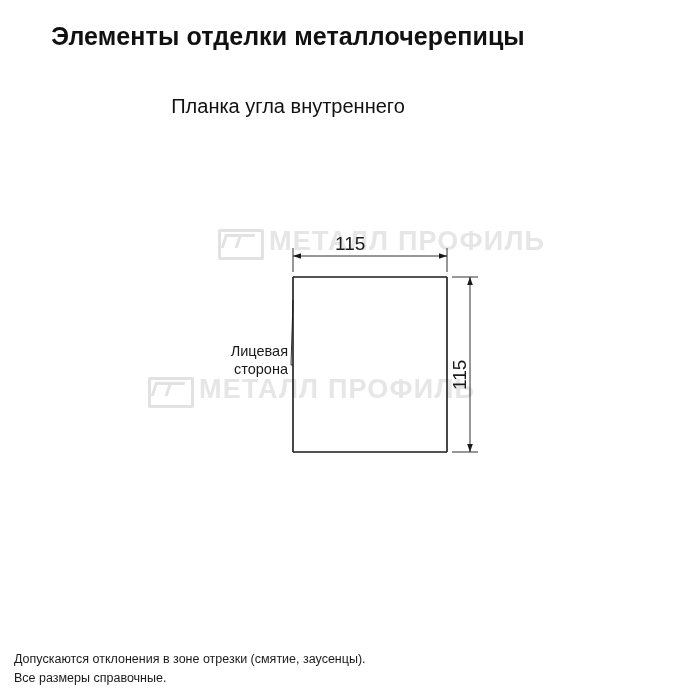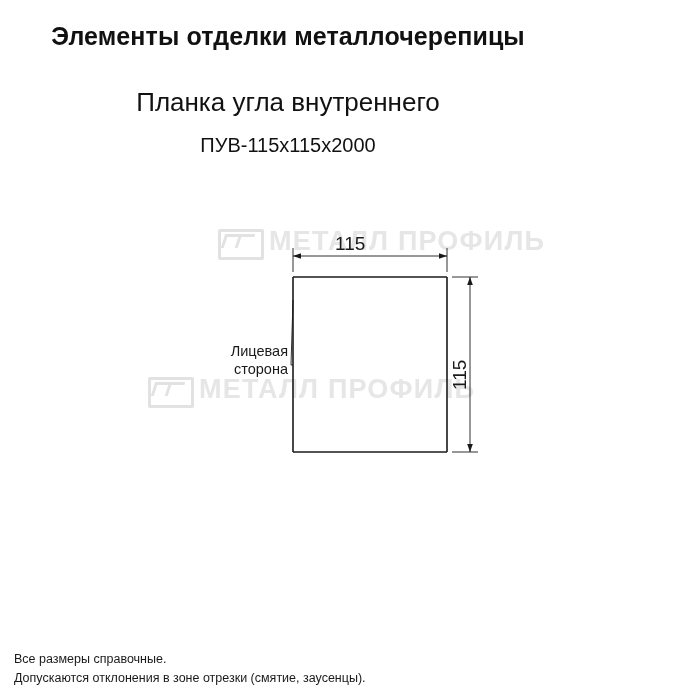--- a/index.html
+++ b/index.html
@@ -26,23 +26,23 @@
   }
   .title-main {
     margin: 0;
     padding-top: 22px;
     font-size: 25px;
     font-weight: bold;
     letter-spacing: 0.1px;
     color: #111111;
   }
   .title-sub {
-    margin: 4px;
+    margin: 12px;
     padding-top: 32px;
-    font-size: 26px;
+    font-size: 20px;
     font-weight: normal;
     color: #111111;
   }
   .title-code {
     margin: 0;
     padding-top: 12px;
     font-size: 20px;
     font-weight: normal;
     color: #111111;
   }
@@ -113,21 +113,20 @@
     color: #1a1a1a;
   }
   .footer div { white-space: nowrap; }
 </style>
 </head>
 <body>
 
 <div class="header">
   <h1 class="title-main">Элементы отделки металлочерепицы</h1>
   <p class="title-sub">Планка угла внутреннего</p>
-  <p class="title-code">ПУВ-115х115х2000</p>
 </div>
 
 <div class="watermark wm-1">
   <span class="wm-logo">
     <span class="box"></span>
       <span class="roof"></span>
       <span class="roof2"></span>
   </span>
   <span class="wm-text">МЕТАЛЛ ПРОФИЛЬ</span>
 </div>
@@ -175,15 +174,15 @@
   <text x="466" y="390" font-family="Liberation Sans, sans-serif" font-size="19" fill="#1a1a1a" transform="rotate(-90 466 390)">115</text>
 
   <g stroke="#1a1a1a" stroke-width="0.9" fill="none">
     <path d="M 293 300 L 291 365 L 293 365"></path>
   </g>
   <text x="288" y="356" font-family="Liberation Sans, sans-serif" font-size="14.5" fill="#1a1a1a" text-anchor="end">Лицевая</text>
   <text x="288" y="374" font-family="Liberation Sans, sans-serif" font-size="14.5" fill="#1a1a1a" text-anchor="end">сторона</text>
 </svg>
 
 <div class="footer">
+  <div>Допускаются отклонения в зоне отрезки (смятие, заусенцы).</div>
   <div>Все размеры справочные.</div>
-  <div>Допускаются отклонения в зоне отрезки (смятие, заусенцы).</div>
 </div>
 
 </body></html>

